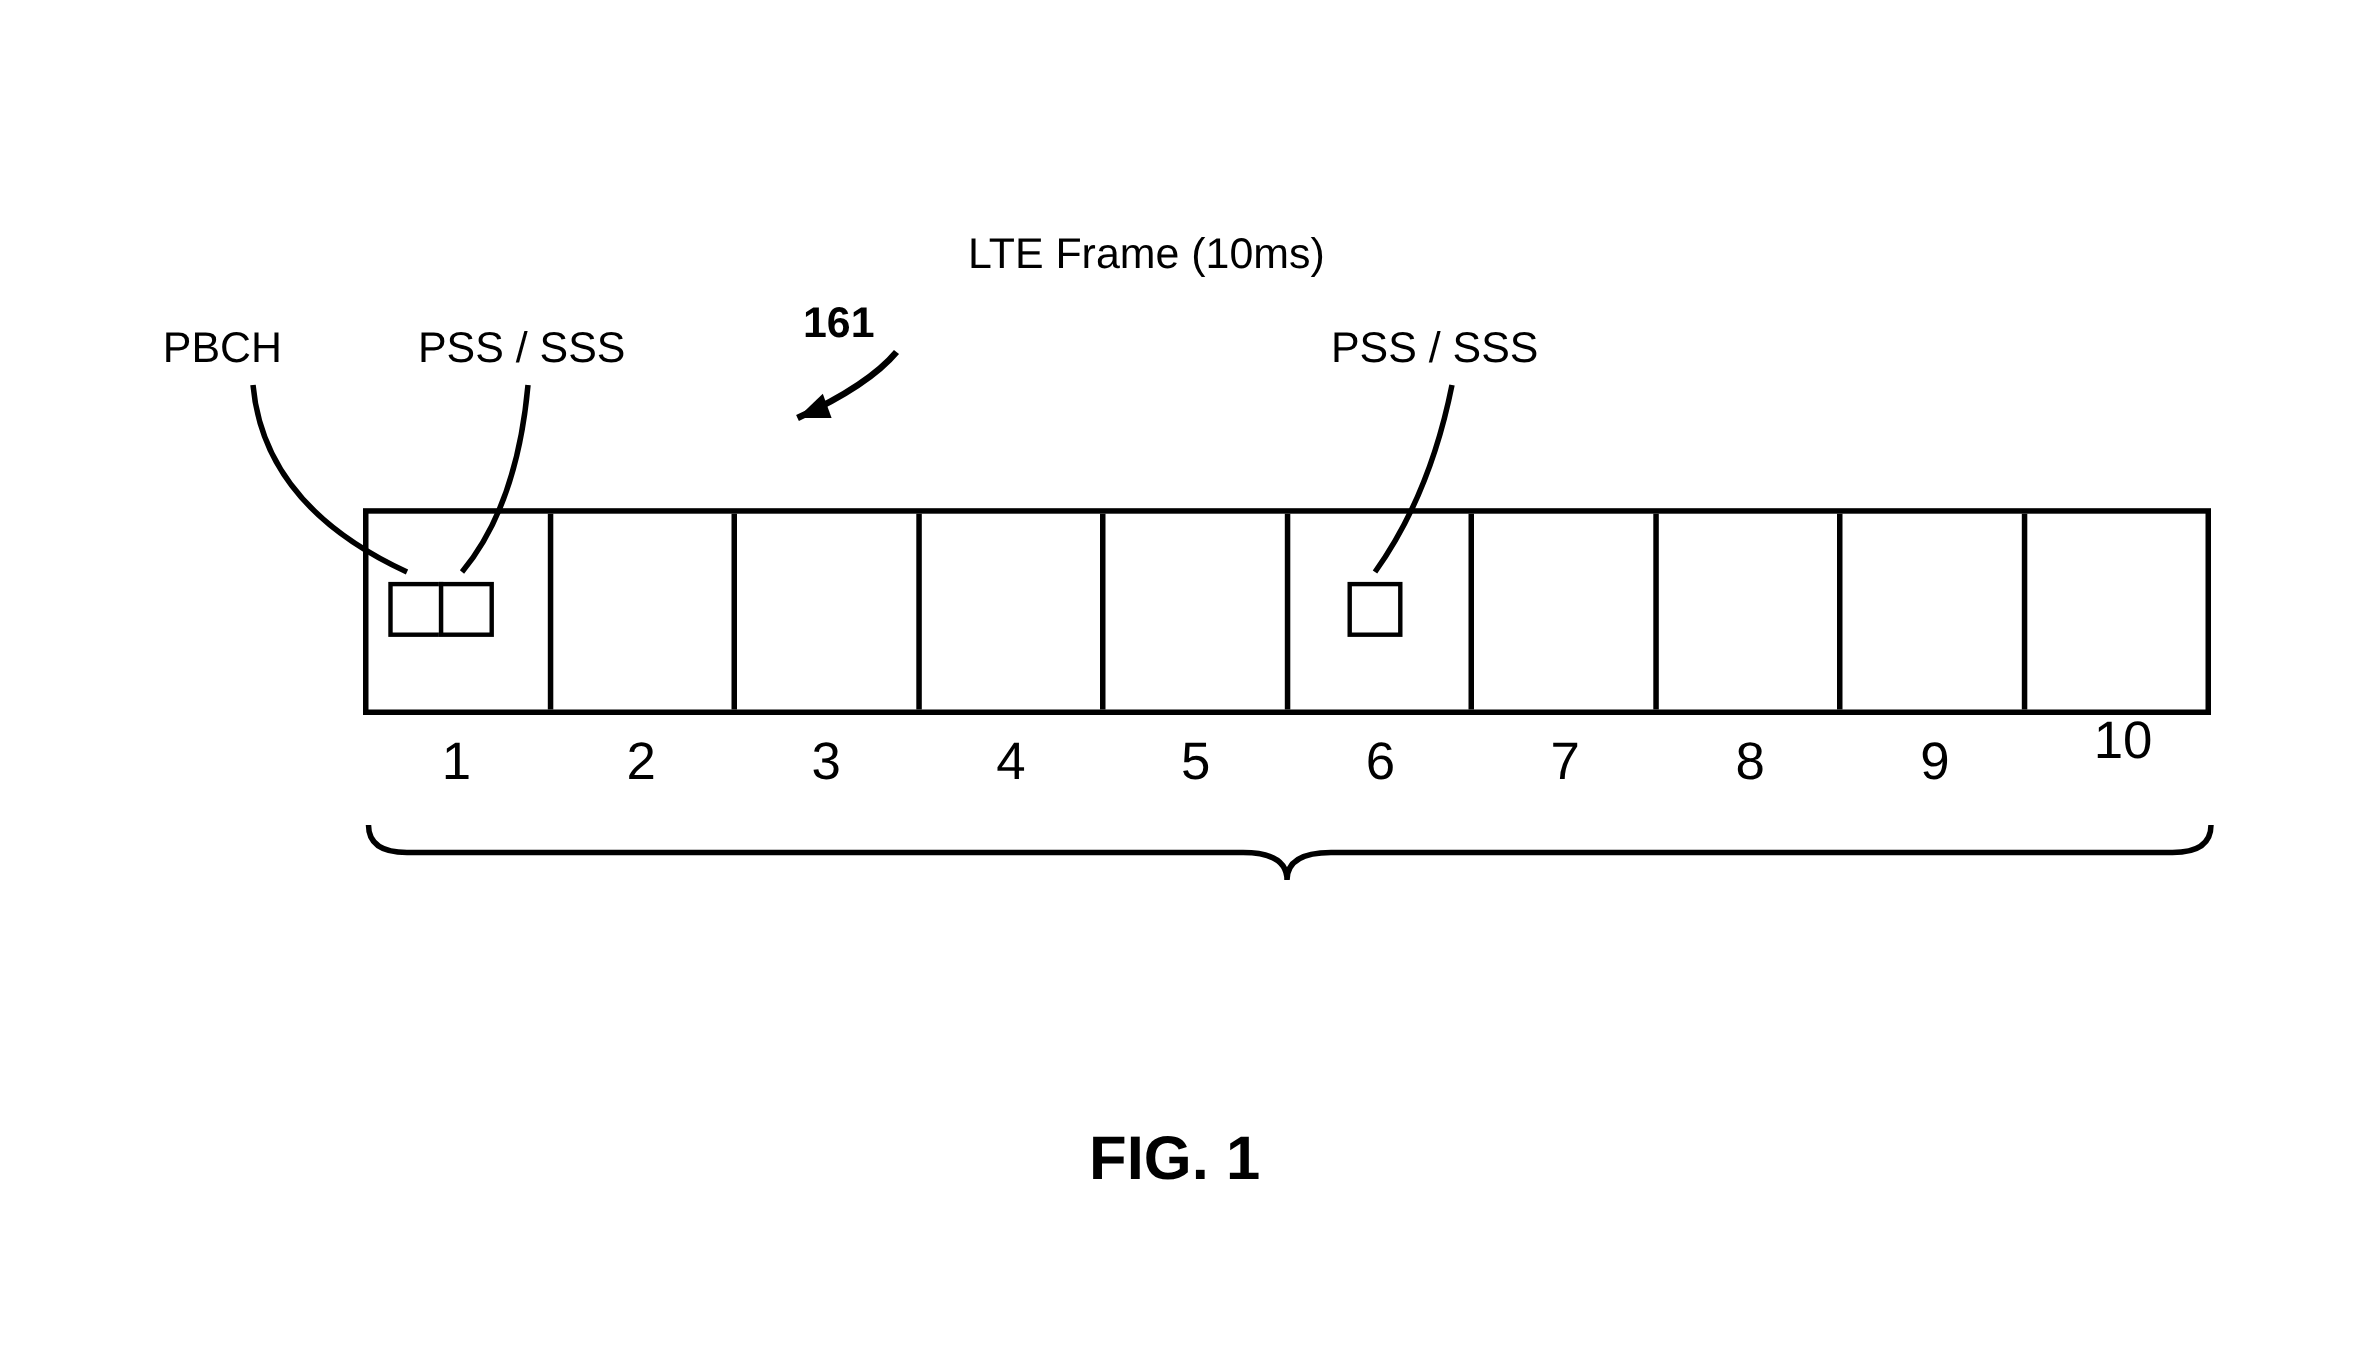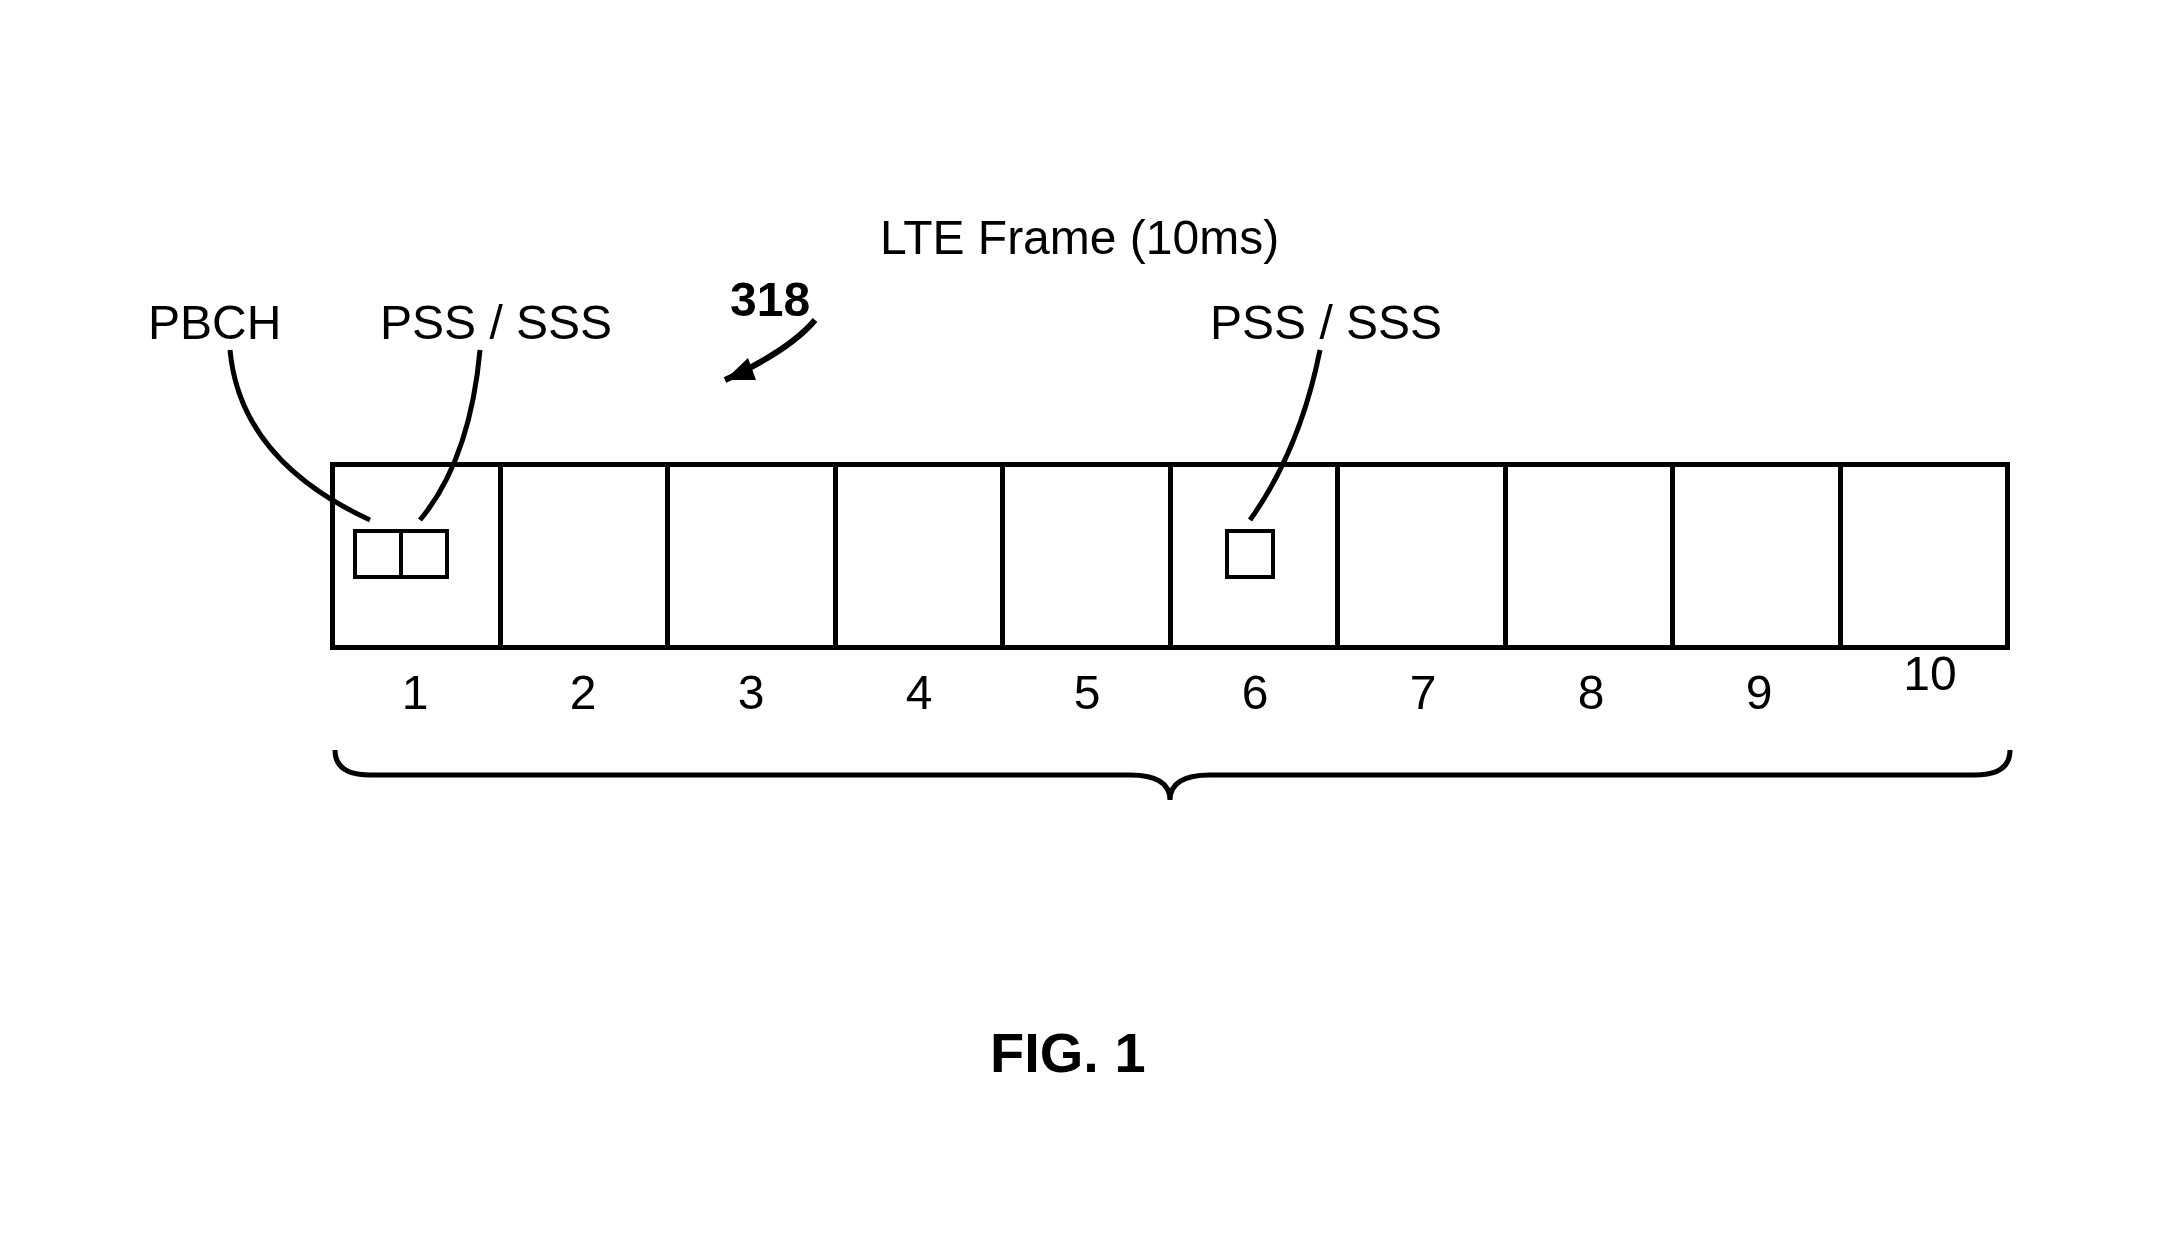--- a/index.html
+++ b/index.html
@@ -11,21 +11,21 @@
     font-family: Arial, Helvetica, sans-serif;
     color: #000;
   }
   .stage {
     position: relative;
     width: 2162px;
     height: 1246px;
   }
   .label {
     position: absolute;
-    font-size: 48px;
+    font-size: 39px;
     white-space: nowrap;
   }
   .bold { font-weight: bold; }
   .figcap {
     position: absolute;
     font-size: 56px;
     font-weight: bold;
   }
   .frame {
     position: absolute;
@@ -59,21 +59,21 @@
     pointer-events: none;
   }
 </style>
 </head>
 <body>
 
 <div class="stage">
 
   <div class="label" style="left:880px; top:210px;">LTE Frame (10ms)</div>
 
-  <div class="label bold" style="left:730px; top:272px;">318</div>
+  <div class="label bold" style="left:730px; top:272px;">161</div>
 
   <div class="label" style="left:148px; top:295px;">PBCH</div>
 
   <div class="label" style="left:380px; top:295px;">PSS / SSS</div>
 
   <div class="label" style="left:1210px; top:295px;">PSS / SSS</div>
 
   <div class="frame" style="left:330px; top:462px; width:1680px; height:188px;">
     <div class="subframe">
       <div class="smallbox" style="left:18px; top:62px; width:50px; height:50px;"></div>

